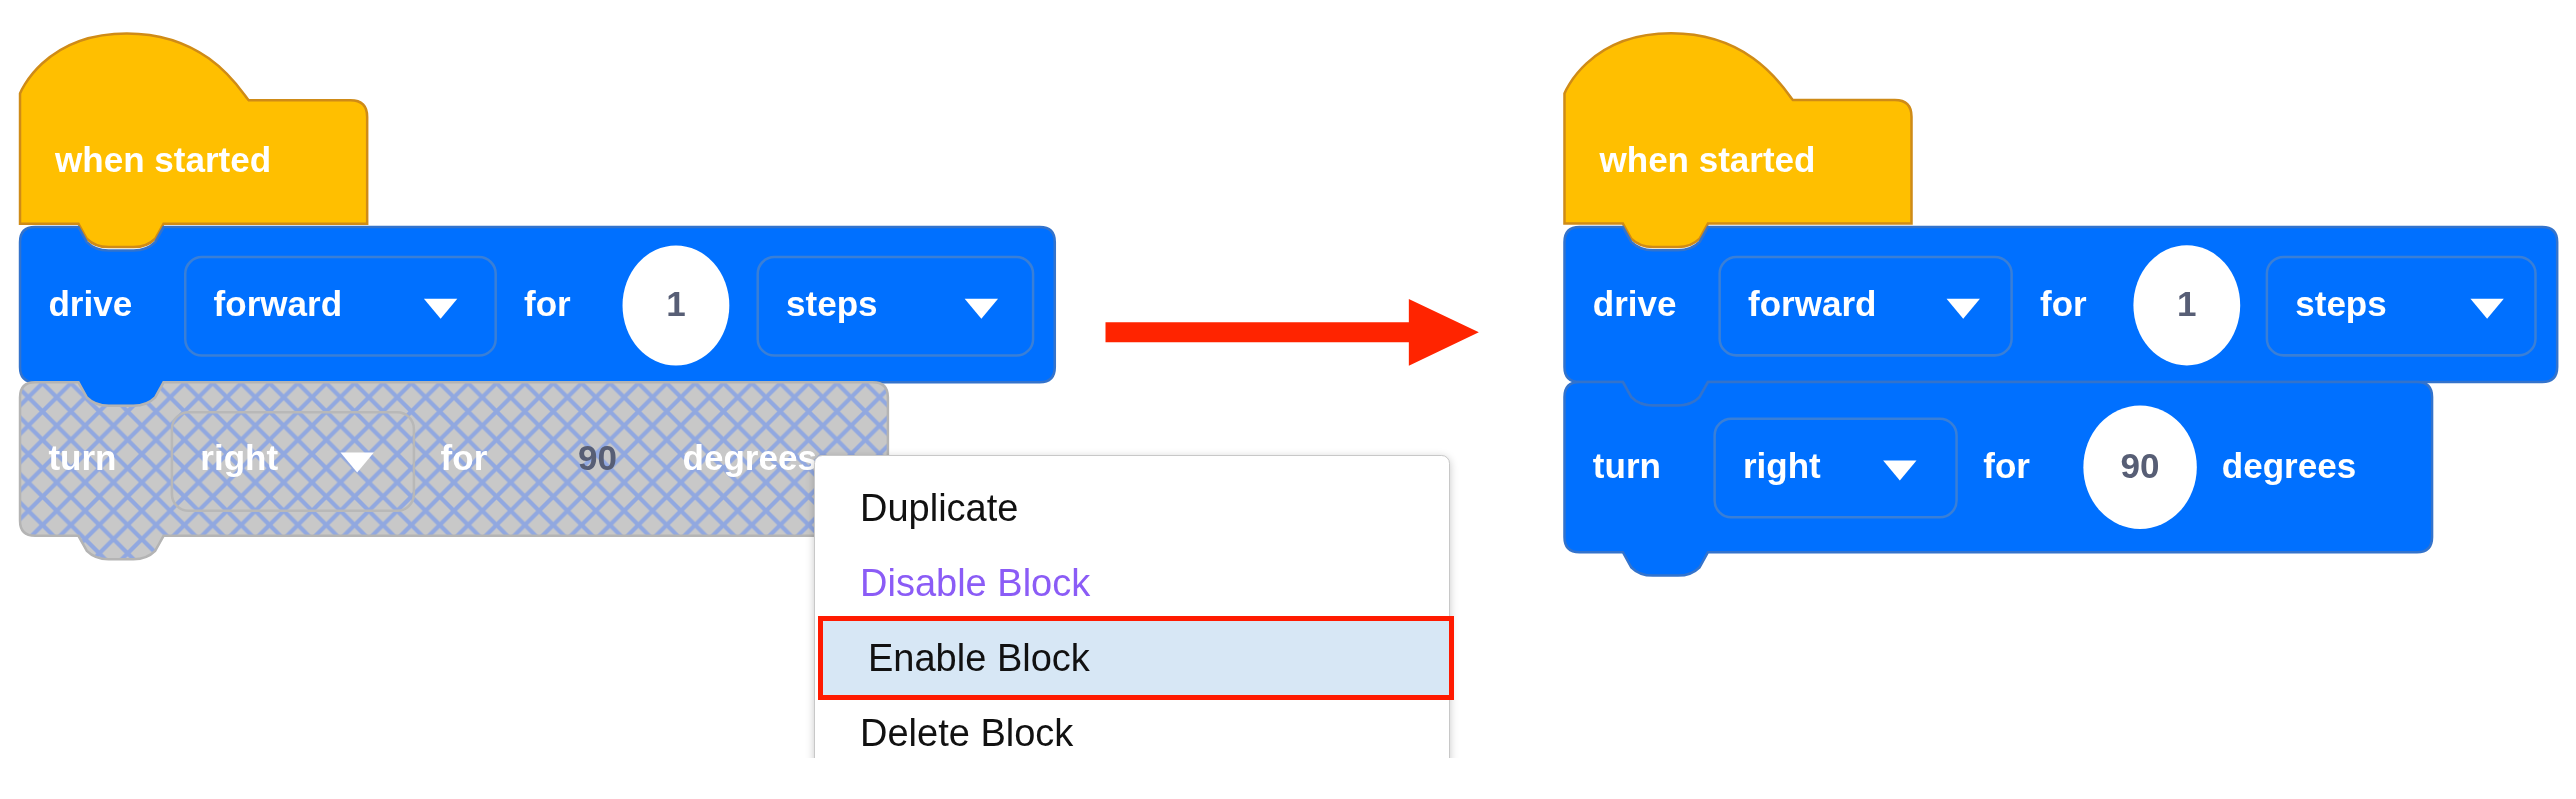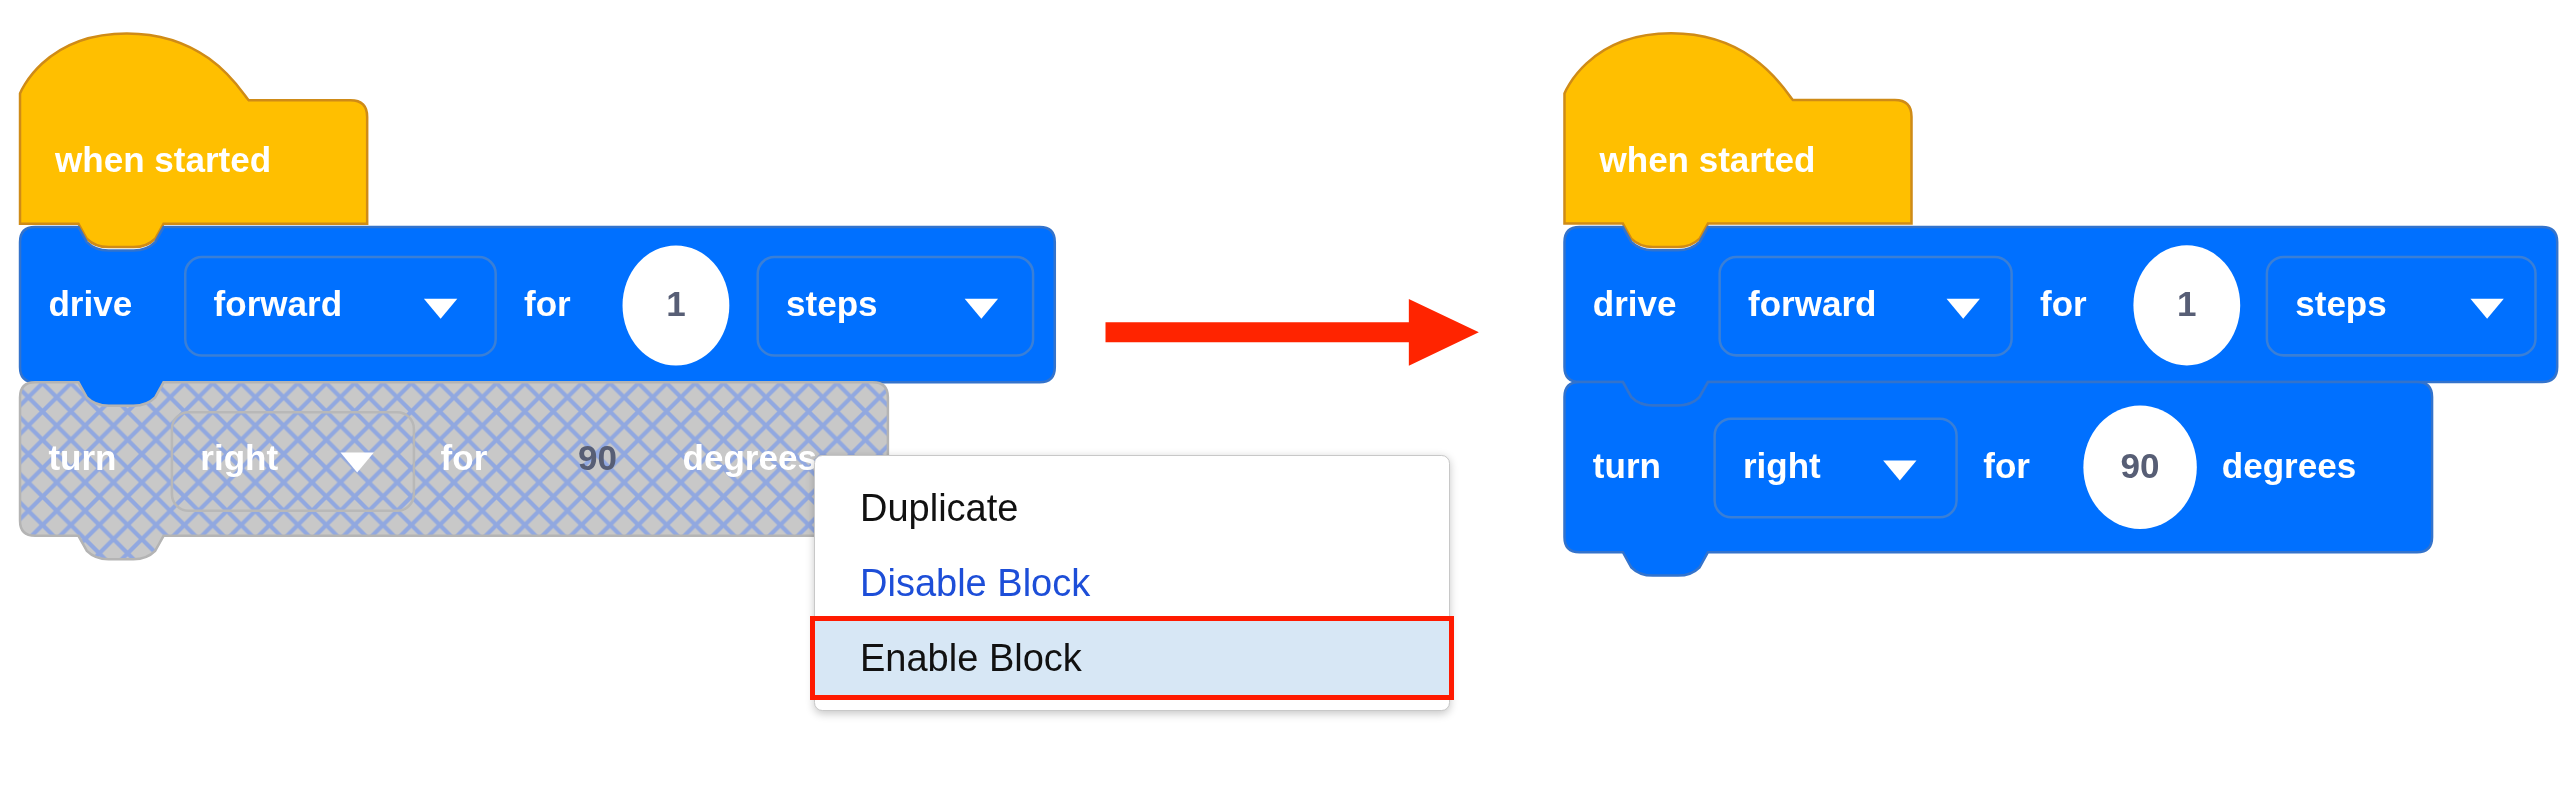--- a/index.html
+++ b/index.html
@@ -76,28 +76,29 @@
   .ctxitem {
     font-family: "Liberation Sans", sans-serif;
     font-size: 38px;
     color: #111111;
     padding: 18.4px 0 18.4px 45px;
     white-space: nowrap;
     line-height: 1.0;
     box-sizing: border-box;
   }
   .ctxitem.disabled {
-    color: #1d4ed8;
+    color: #8b5cf6;
   }
   .ctxitem.selected {
     background: #d7e7f5;
     outline: 5.8px solid #ff1a00;
     outline-offset: -0.8px;
     position: relative;
     z-index: 5;
+    margin-left: 8px;
   }
 </style>
 </head>
 <body>
 
 <div id="stage">
 
   <div class="stack" style="left:0px; top:0px;">
     <svg width="968" height="601" viewBox="0 0 1160 720">
       <defs>
@@ -286,16 +287,17 @@
 
         <text x="812" y="562" class="blk-label">degrees</text>
       </g>
     </svg>
   </div>
 
   <div class="ctxmenu" style="left:814px; top:455px; width:636px;">
     <div class="ctxitem">Duplicate</div>
     <div class="ctxitem disabled">Disable Block</div>
     <div class="ctxitem selected">Enable Block</div>
+    <div class="ctxitem">Delete Block</div>
   </div>
 
 </div>
 
 
 </body></html>

